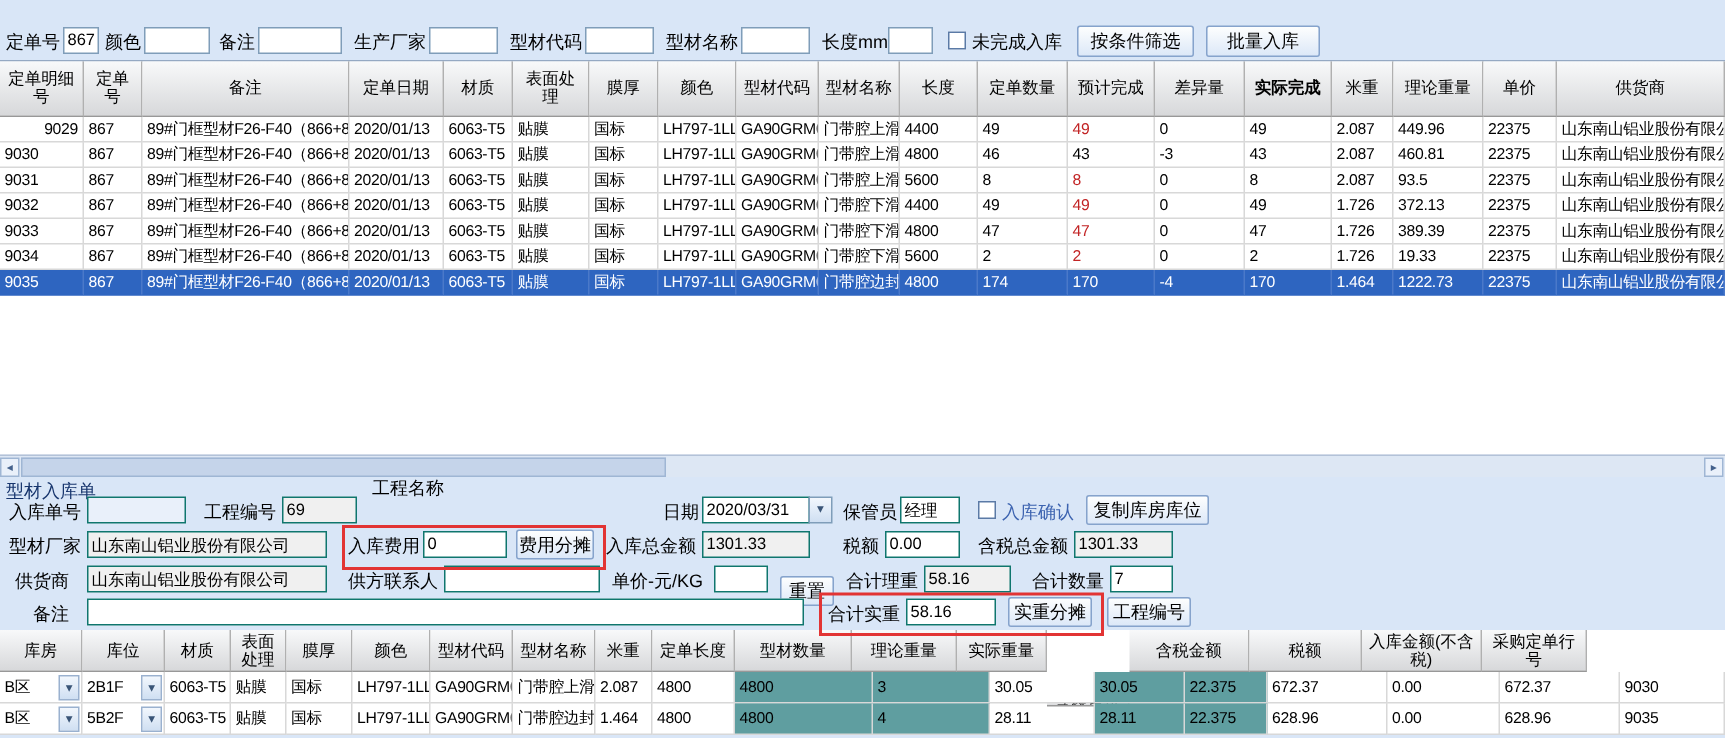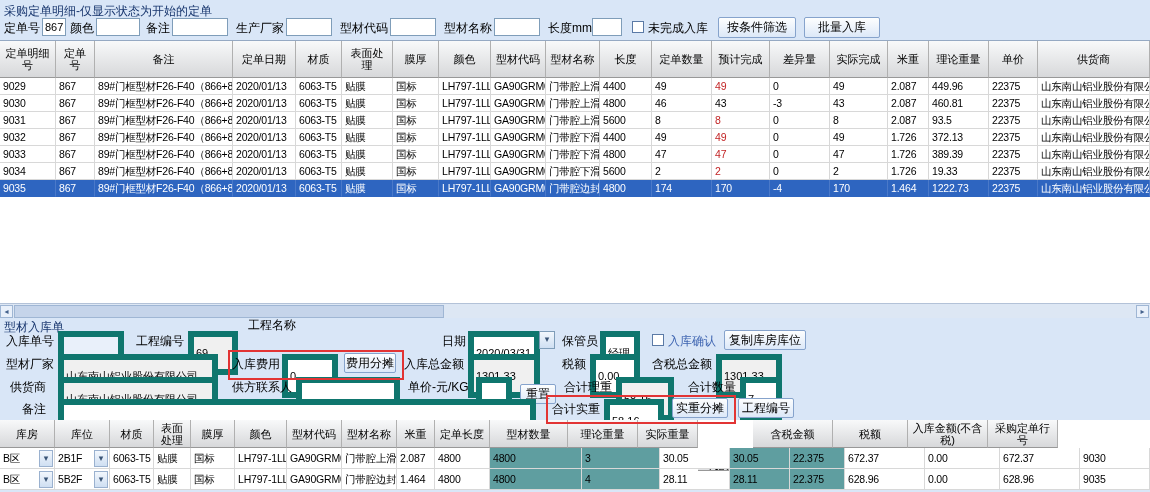--- a/index.html
+++ b/index.html
@@ -32,36 +32,35 @@
   .combo{display:flex;align-items:center;justify-content:space-between;padding-right:1px}
   .carr{width:14px;height:17px;background:linear-gradient(#f2f7fd,#cfdff2);border:1px solid #9ab1cf;
     box-sizing:border-box;font-size:9px;line-height:15px;text-align:center;color:#3a5577}
   
   .hsb{position:absolute;left:0;top:303px;width:1150px;height:14px;background:#dde7f4;border-top:1px solid #b3c2d8}
   .sbtn{position:absolute;top:1px;width:13px;height:13px;background:#e9f0fa;border:1px solid #9fb6d4;
     box-sizing:border-box;font-size:8px;line-height:11px;text-align:center;color:#44618c}
   .sthumb{position:absolute;top:1px;left:14px;width:430px;height:13px;background:#c5d4ea;border:1px solid #9fb6d4;box-sizing:border-box}
   
   .fl{position:absolute;line-height:18px;white-space:nowrap}
-  .fi{position:absolute;height:18px;box-sizing:border-box;border:6px solid #0f766e;background:#fff;
-    font:11px "Liberation Sans","DejaVu Sans",sans-serif;padding:16px 2px}
+  .fi{position:absolute;height:18px;box-sizing:border-box;border:1px solid #0f766e;background:#fff;
+    font:11px "Liberation Sans","DejaVu Sans",sans-serif;padding:0 2px}
   .gray{background:#f0f0f0}
   .blue{background:#e9f0fa}
   .blab{color:#3c63b0}
   .redbox{position:absolute;border:2px solid #e23434;pointer-events:none;z-index:5}
   .g2{position:absolute;left:0;top:420px;width:1150px;background:#fff}
   .dd{position:absolute;box-sizing:border-box;width:16px;height:18px;background:linear-gradient(#f2f7fd,#cfdff2);
     border:1px solid #7f9db9;font-size:9px;line-height:15px;text-align:center;color:#3a5577}
 </style>
 </head>
 <body>
 
 <div class="screen">
 
-  <div class="sect-title" style="left:4px;top:3px">采购定单明细-仅显示状态为开始的定单</div>
 
   <div>
     <span class="flabel" style="left:4px">定单号</span>
     <input class="finput" style="left: 42px; width: 24px;" readonly="" value="867">
     <span class="flabel" style="left:70px">颜色</span>
     <input class="finput" style="left: 96px; width: 44px;" readonly="" value="">
     <span class="flabel" style="left:146px">备注</span>
     <input class="finput" style="left: 172px; width: 56px;" readonly="" value="">
     <span class="flabel" style="left:236px">生产厂家</span>
     <input class="finput" style="left: 286px; width: 46px;" readonly="" value="">
@@ -86,29 +85,29 @@
         <div class="hcell" style="width: 46px;">材质</div>
         <div class="hcell" style="width: 51px;">表面处理</div>
         <div class="hcell" style="width: 46px;">膜厚</div>
         <div class="hcell" style="width: 52px;">颜色</div>
         <div class="hcell" style="width: 55px;">型材代码</div>
         <div class="hcell" style="width: 54px;">型材名称</div>
         <div class="hcell" style="width: 52px;">长度</div>
         <div class="hcell" style="width: 60px;">定单数量</div>
         <div class="hcell" style="width: 58px;">预计完成</div>
         <div class="hcell" style="width: 60px;">差异量</div>
-        <div class="hcell" style="width: 58px;">实际完成</div>
+        <div class="hcell" style="width: 58px; font-weight: bold;">实际完成</div>
         <div class="hcell" style="width: 41px;">米重</div>
         <div class="hcell" style="width: 60px;">理论重量</div>
         <div class="hcell" style="width: 49px;">单价</div>
         <div class="hcell" style="width: 112px;">供货商</div>
       </div>
     <div id="topRows">
         <div class="drow">
-          <div class="dcell" style="width: 56px;">9029</div>
+          <div class="dcell" style="width: 56px; text-align: right;">9029</div>
           <div class="dcell" style="width: 39px;">867</div>
           <div class="dcell" style="width: 138px;">89#门框型材F26-F40（866+867）</div>
           <div class="dcell" style="width: 63px;">2020/01/13</div>
           <div class="dcell" style="width: 46px;">6063-T5</div>
           <div class="dcell" style="width: 51px;">贴膜</div>
           <div class="dcell" style="width: 46px;">国标</div>
           <div class="dcell" style="width: 52px;">LH797-1LL0</div>
           <div class="dcell" style="width: 55px;">GA90GRM03</div>
           <div class="dcell" style="width: 54px;">门带腔上滑</div>
           <div class="dcell" style="width: 52px;">4400</div>

